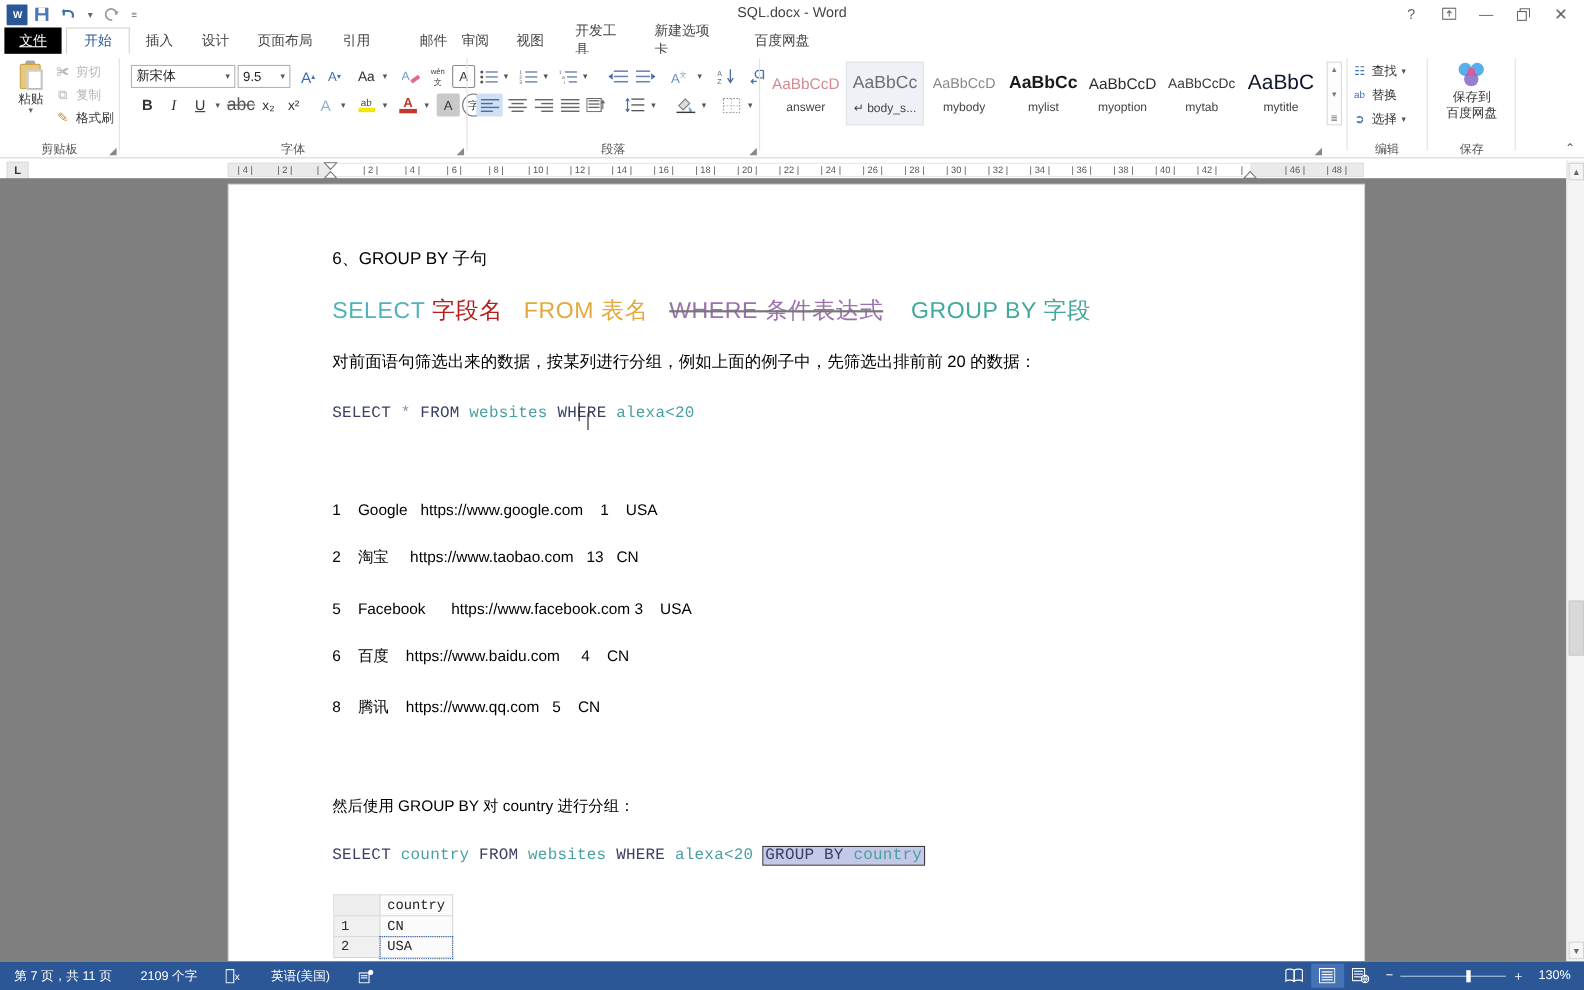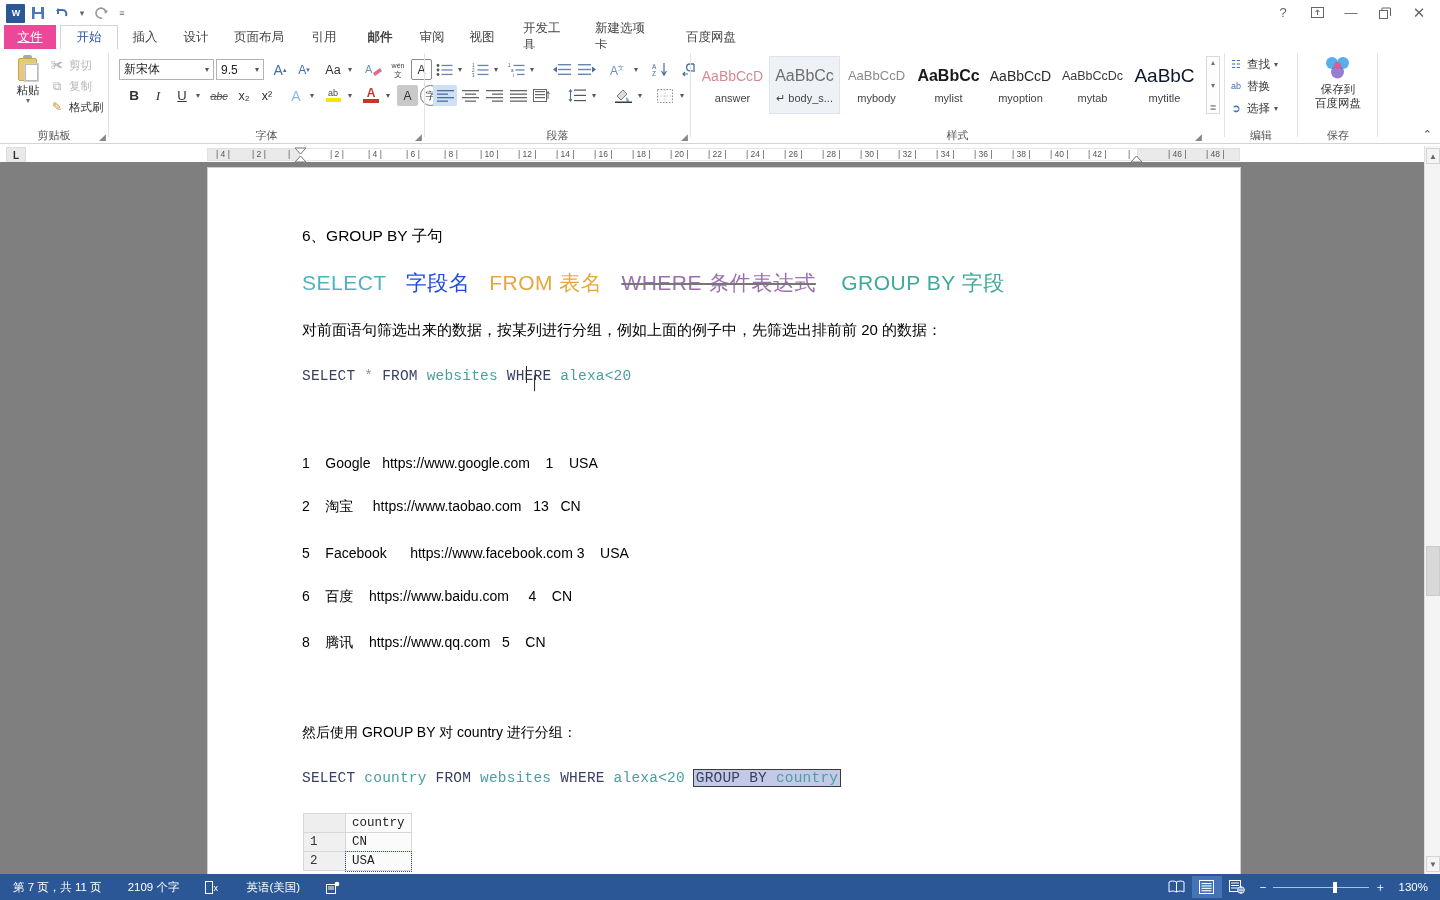--- a/index.html
+++ b/index.html
@@ -36,21 +36,21 @@
     color:#666; font-size:13px;
   }
   .wincontrols .wc.close { font-size:15px; }
 
   
   .tabstrip { position:absolute; left:0; top:25px; width:1440px; height:24px; background:#fff; }
   .tab {
     position:absolute; top:0; height:24px; display:flex; align-items:center;
     justify-content:center; font-size:12.5px; color:#444; padding:0 11px;
   }
-  .tab.file { background:#ec4899; color:#fff; font-size:12.5px;text-decoration:underline; }
+  .tab.file { background:#000000; color:#fff; font-size:12.5px;text-decoration:underline; }
   .tab.active { background:#fff; border:1px solid #d4d4d4; border-bottom:none; color:#2b5797; }
   .signin { position:absolute; right:46px; top:28px; font-size:12px; color:#555; text-decoration:underline; }
   .avatar {
     position:absolute; right:10px; top:26px; width:28px; height:24px;
     background:#d9d9d9; display:flex; align-items:flex-end; justify-content:center;
   }
   .avatar .head { width:9px; height:9px; border-radius:50%; background:#fff; margin-bottom:-2px; }
   .avatar .body { position:absolute; bottom:0; width:17px; height:9px; border-radius:9px 9px 0 0; background:#fff; }
 
   
@@ -174,21 +174,21 @@
     background:#fff; box-shadow:0 0 0 1px #cfcfcf;
   }
   .docbody { position:absolute; left:0; top:0; width:1032px; }
   .p {
     position:absolute; left:94px; font-size:14px; color:#000;
     white-space:nowrap; line-height:20px;
   }
   .heading6 { font-size:15.5px; }
   .bigline { font-size:21px; letter-spacing:0.5px; }
   .c-select { color:#4fb3bf; }
-  .c-green  { color:#1d4ed8;margin-left:13px; }
+  .c-green  { color:#b91c1c; }
   .c-gold   { color:#e3a93c; }
   .c-purple { color:#9b6fb0; text-decoration:line-through; text-decoration-color:#777; }
   .c-teal   { color:#3fa99b; }
   .code {
     font-family:"Liberation Mono", monospace; font-size:14.5px; color:#3a3f63;
     letter-spacing:0.2px;
   }
   .code .kw { color:#3a3f63; }
   .code .id { color:#49a0a0; }
   .code .star { color:#8a8fb5; }
@@ -265,20 +265,21 @@
       </div>
       <div class="qbtn small">▾</div>
       <div class="qbtn">
         <svg width="14" height="13" viewBox="0 0 14 13">
             <path d="M11 6 A5 5 0 1 0 7 11" stroke="#9a9a9a" stroke-width="1.6" fill="none"></path>
             <path d="M9 2 L13 4 L10 7 Z" fill="#9a9a9a"></path>
           </svg>
       </div>
       <div class="qbtn small">≡</div>
     </div>
+    <div class="title-text">SQL.docx - Word</div>
     <div class="wincontrols">
       <div class="wc">?</div>
       <div class="wc">
         <svg width="13" height="13" viewBox="0 0 13 13">
             <rect x="0.5" y="1.5" width="12" height="10" stroke="#666" fill="none"></rect>
             <path d="M6.5 9 L6.5 4 M4.5 6 L6.5 3.8 L8.5 6" stroke="#666" fill="none"></path>
           </svg>
       </div>
       <div class="wc">—</div>
       <div class="wc">
@@ -291,21 +292,21 @@
     </div>
   </div>
 
   <div class="tabstrip">
     <div class="tab file" style="left:4px;width:52px;">文件</div>
     <div class="tab active" style="left:60px;width:58px;">开始</div>
     <div class="tab" style="left:120px;width:50px;">插入</div>
     <div class="tab" style="left:172px;width:48px;">设计</div>
     <div class="tab" style="left:222px;width:74px;">页面布局</div>
     <div class="tab" style="left:300px;width:48px;">引用</div>
-    <div class="tab" style="left:356px;width:48px;font-weight:bold;">邮件</div>
+    <div class="tab" style="left:370px;width:48px;">邮件</div>
     <div class="tab" style="left:408px;width:48px;">审阅</div>
     <div class="tab" style="left:458px;width:48px;">视图</div>
     <div class="tab" style="left:512px;width:68px;">开发工具</div>
     <div class="tab" style="left:584px;width:84px;">新建选项卡</div>
     <div class="tab" style="left:674px;width:74px;">百度网盘</div>
     <div class="signin">登录</div>
     <div class="avatar">
       <div class="head"></div>
         <div class="body"></div>
     </div>
@@ -366,21 +367,21 @@
           <span>文</span>
       </div>
       <div class="ribbtn" style="left:302px;top:10px;width:21px;height:21px;border:1px solid #8a8a8a;font-size:12px;">A</div>
 
       <div class="ribbtn" style="left:14px;top:36px;width:22px;height:21px;font-size:13.5px;font-weight:bold;">B</div>
       <div class="ribbtn" style="left:38px;top:36px;width:22px;height:21px;font-size:13.5px;font-style:italic;font-family:'Liberation Serif',serif;">I</div>
       <div class="ribbtn" style="left:62px;top:36px;width:22px;height:21px;font-size:13px;text-decoration:underline;">U</div>
       <div class="ribbtn" style="left:84px;top:38px;width:10px;height:17px;">
           <span class="caret">▾</span>
         </div>
-      <div class="ribbtn" style="left:97px;top:36px;width:26px;height:21px;font-size:11px;text-decoration:line-through;color:#555;font-style:italic;">abc</div>
+      <div class="ribbtn" style="left:97px;top:36px;width:26px;height:21px;font-size:16px;text-decoration:line-through;color:#555;">abc</div>
       <div class="ribbtn" style="left:124px;top:36px;width:22px;height:21px;font-size:12.5px;">x₂</div>
       <div class="ribbtn" style="left:147px;top:36px;width:22px;height:21px;font-size:12.5px;">x²</div>
       <div class="ribbtn" style="left:176px;top:36px;width:22px;height:21px;font-size:14px;color:#8fb4d9;">A</div>
       <div class="ribbtn" style="left:198px;top:38px;width:10px;height:17px;">
           <span class="caret">▾</span>
         </div>
       <div class="ribbtn" style="left:212px;top:34px;width:24px;height:24px;flex-direction:column;">
         <span style="font-size:9px;color:#444;line-height:9px;">ab</span>
         <span style="display:block;width:15px;height:4px;background:#f3e600;"></span>
       </div>
@@ -584,21 +585,20 @@
       </div>
       <div class="stylecell" style="left:438px;">
         <div class="sprev" style="color:#0f172a;font-size:19px;">AaBbC</div>
         <div class="sname">mytitle</div>
       </div>
       <div class="stylescroll">
         <span>▴</span>
         <span>▾</span>
         <span>≣</span>
       </div>
-      <div class="glabel">样式</div>
       <div class="dlg" style="right:22px;">◢</div>
     </div>
     <div class="gsep" style="left:1224px;"></div>
 
     <div class="rgroup editing">
       <div class="editrow" style="top:5px;">
         <span class="ei">☷</span>
         <span>查找</span>
         <span class="caret">▾</span>
       </div>

